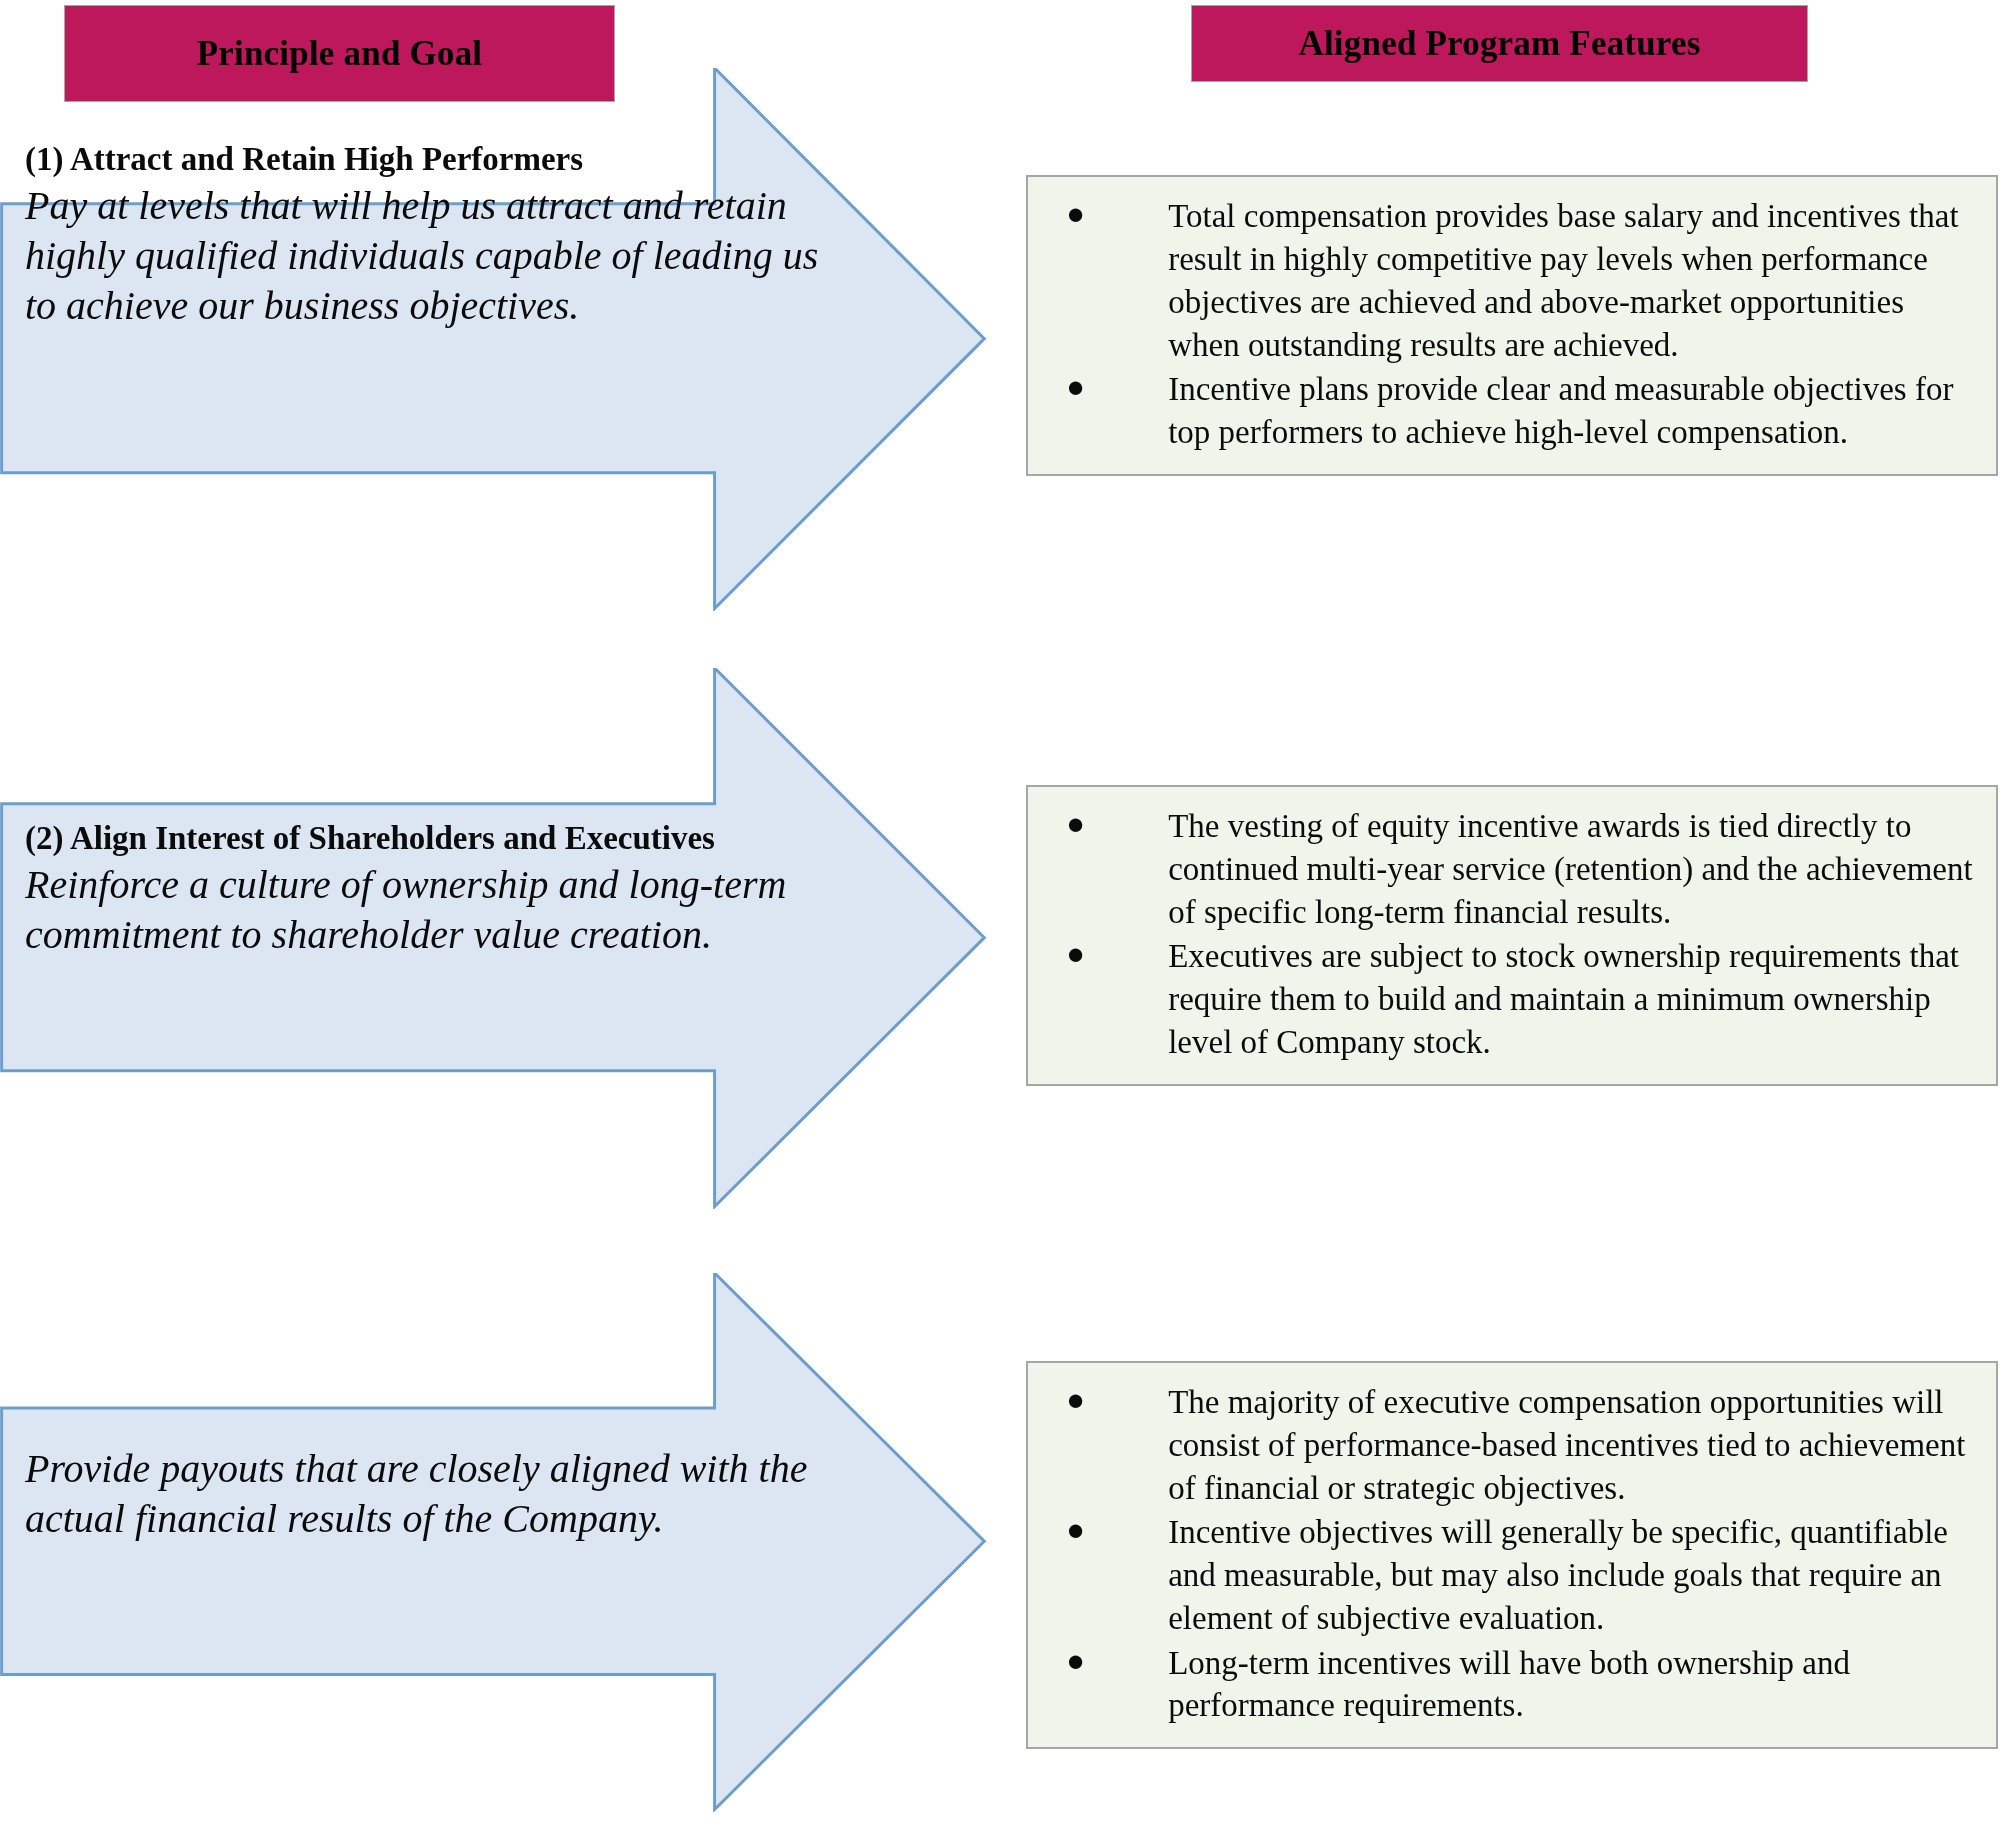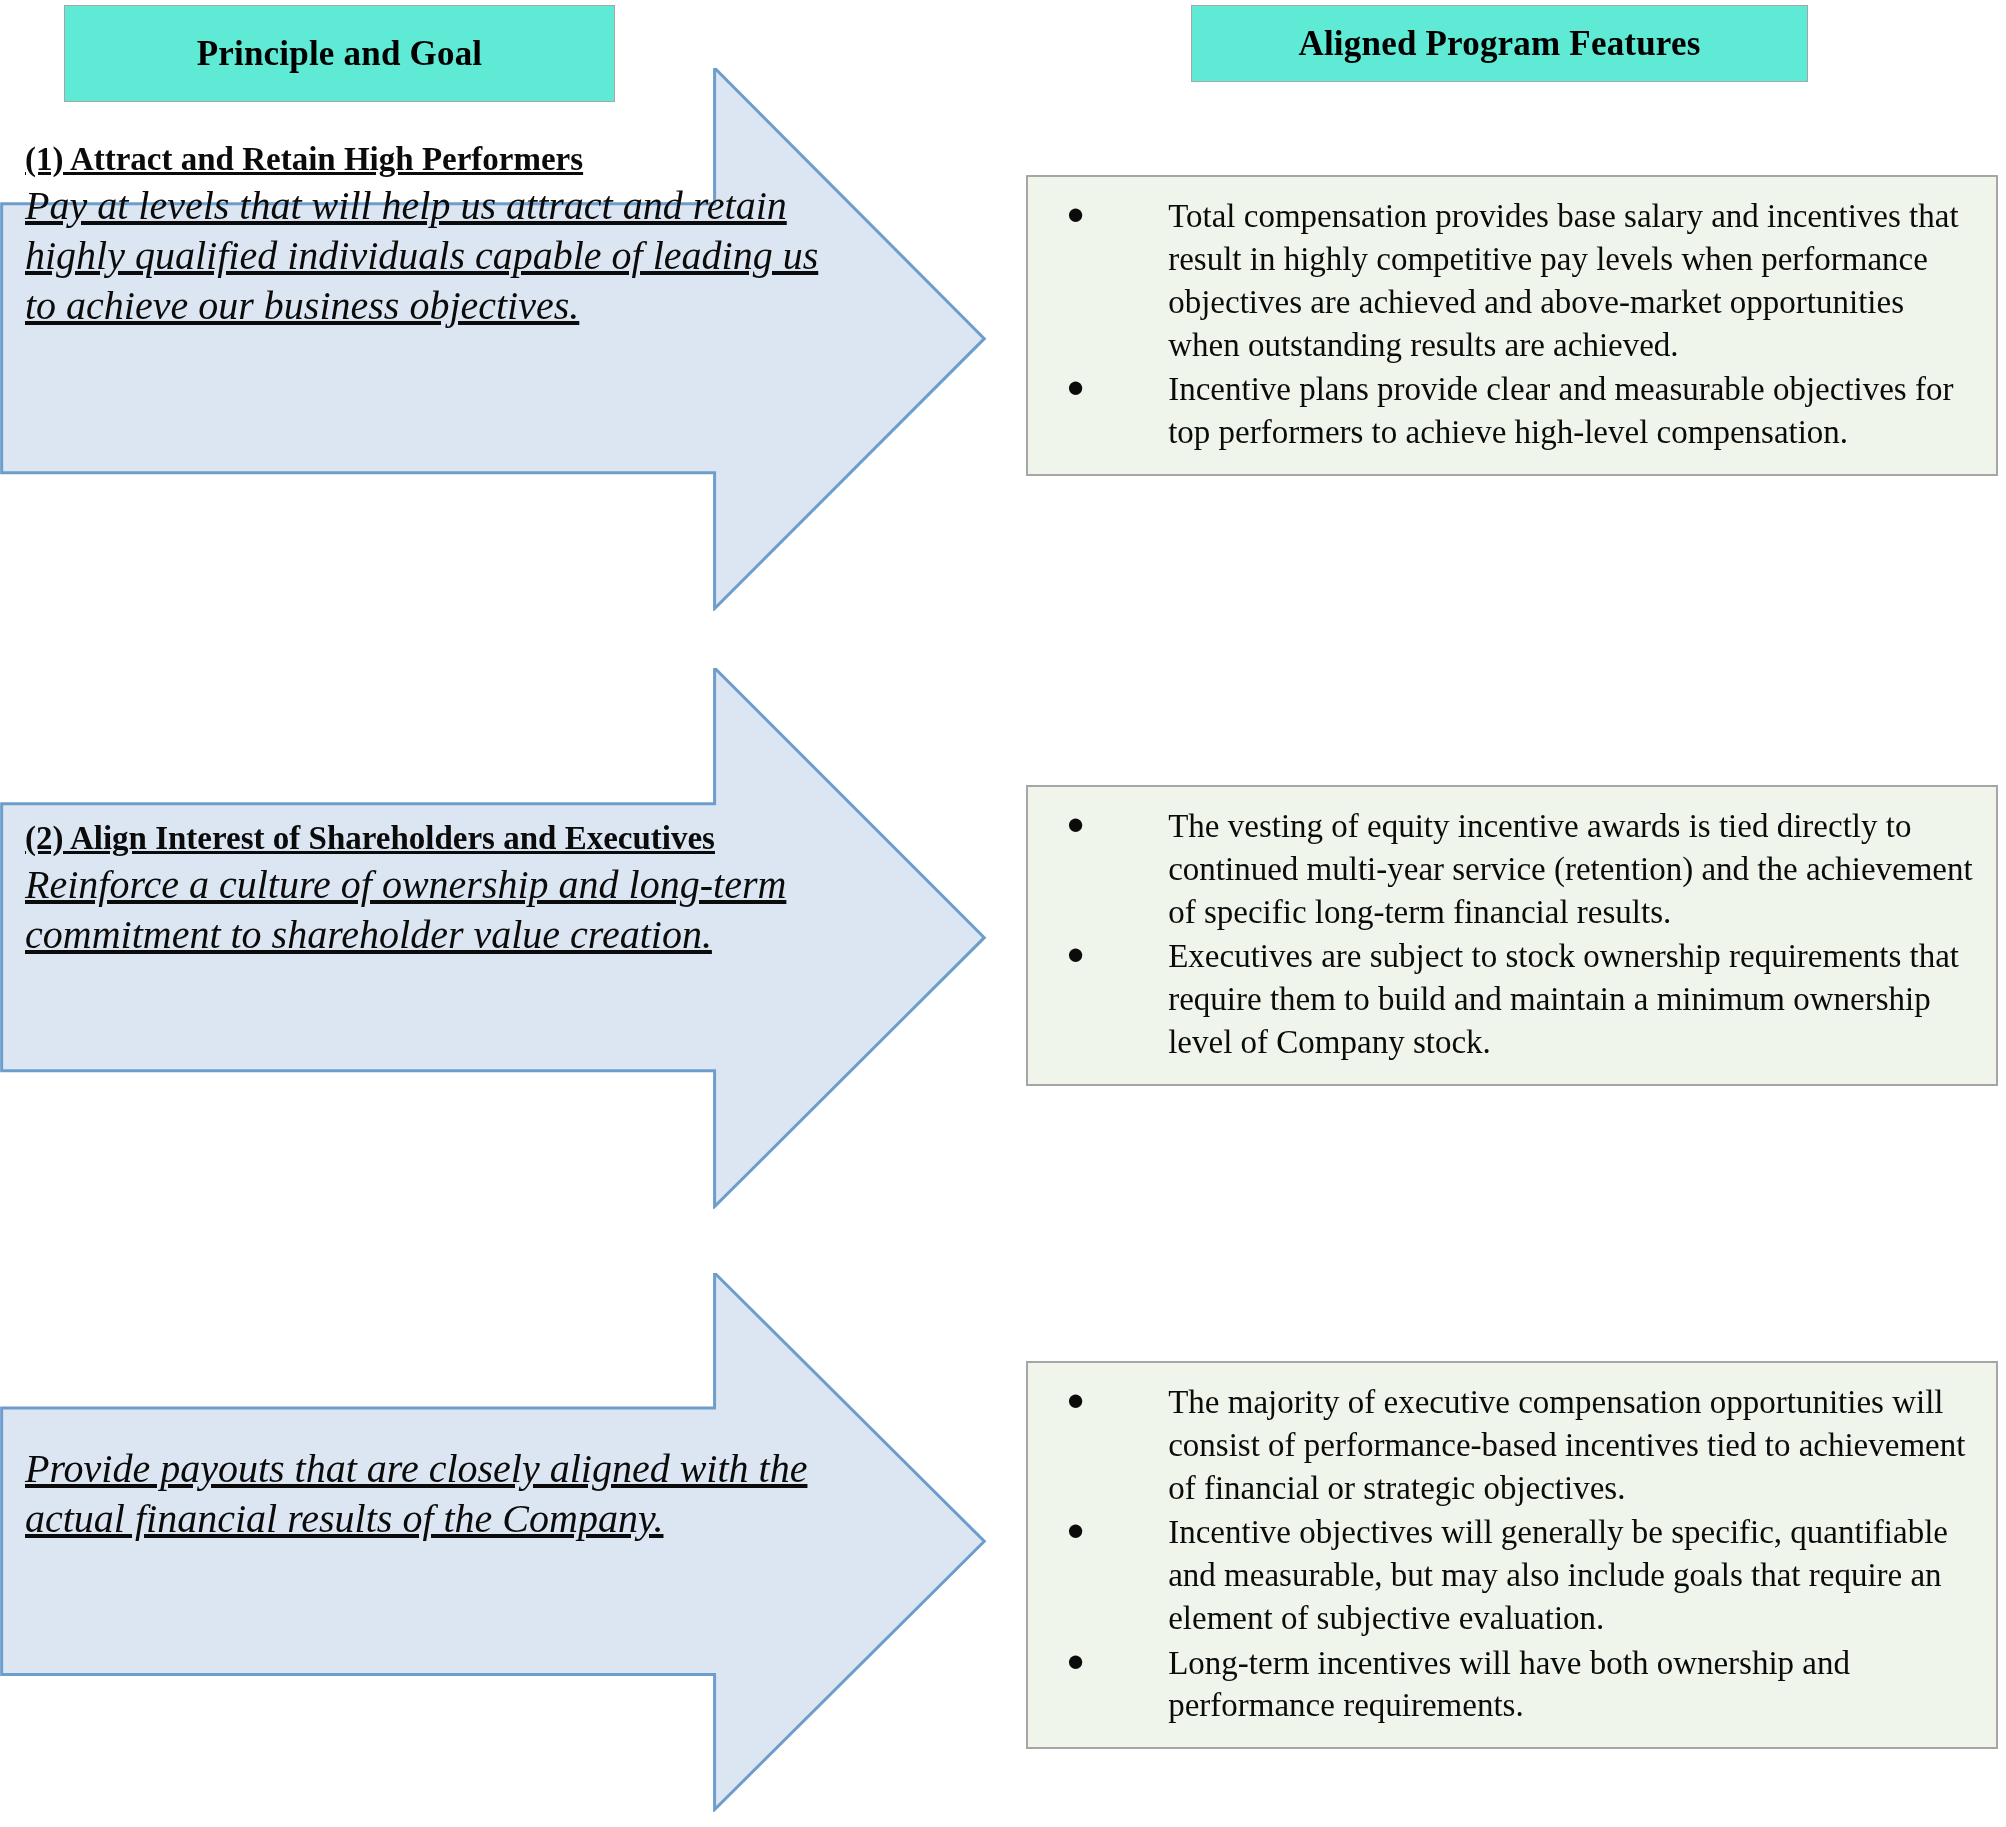--- a/index.html
+++ b/index.html
@@ -11,21 +11,21 @@
     width: 2007px;
     height: 1827px;
     position: relative;
     font-family: "Liberation Serif", "DejaVu Serif", serif;
     overflow: hidden;
   }
 
   
   .hdr {
     position: absolute;
-    background: #5eead4;
+    background: #be185d;
     border: 1.6px solid #a6a6a6;
     box-sizing: border-box;
     display: flex;
     align-items: center;
     justify-content: center;
     font-weight: bold;
     font-size: 35px;
     color: #000000;
     letter-spacing: 0.2px;
   }
@@ -44,21 +44,20 @@
     top: 0;
     width: 995px;
     display: block;
   }
   .arrow-text {
     position: absolute;
     left: 25px;
     width: 814px;
     color: #0b0b0b;
     z-index: 3;
-    text-decoration: underline;
   }
   .arrow-title {
     font-weight: bold;
     font-size: 33px;
     line-height: 1.18;
     margin: 0 0 1.6px 0;
     white-space: nowrap;
   }
   .arrow-desc {
     font-style: italic;

